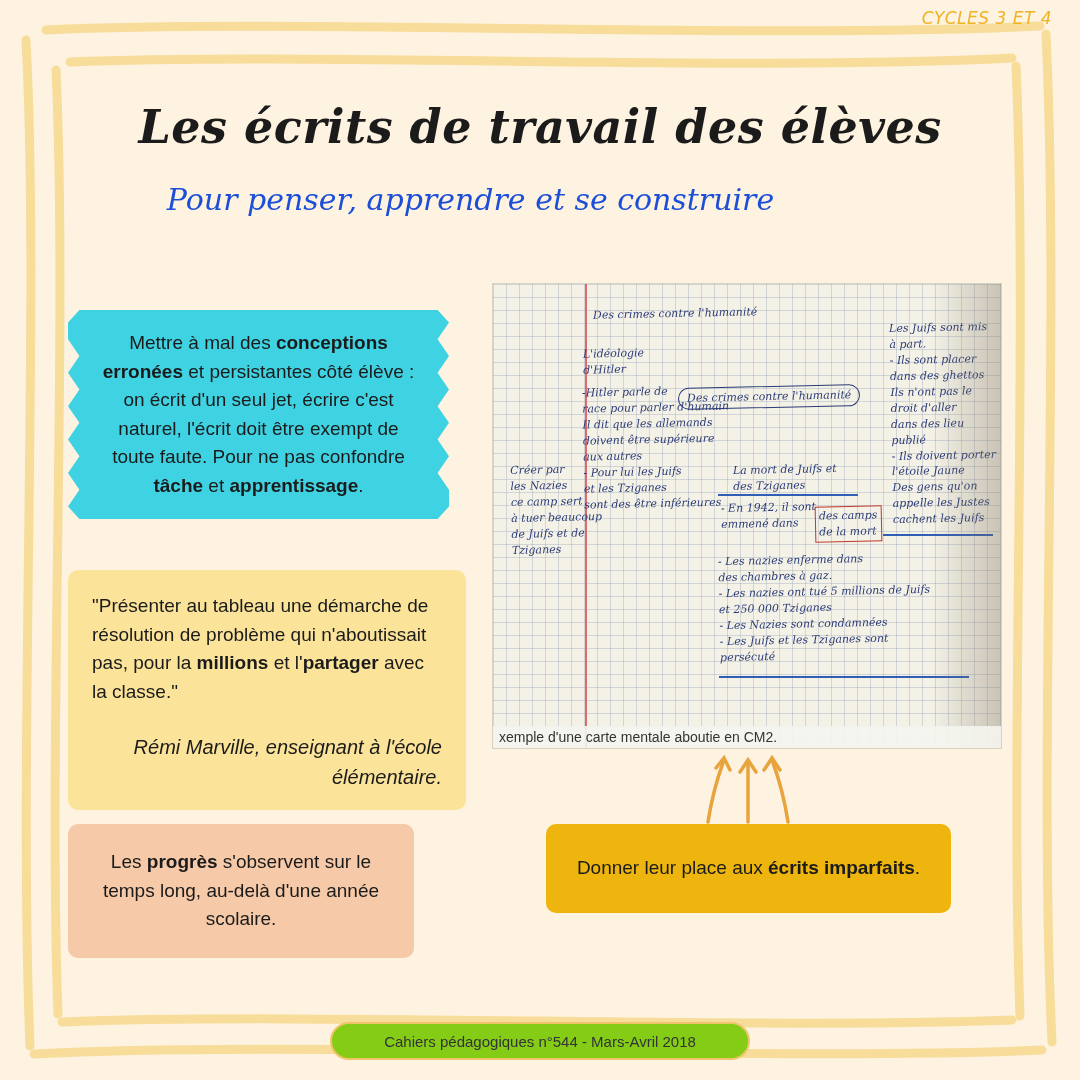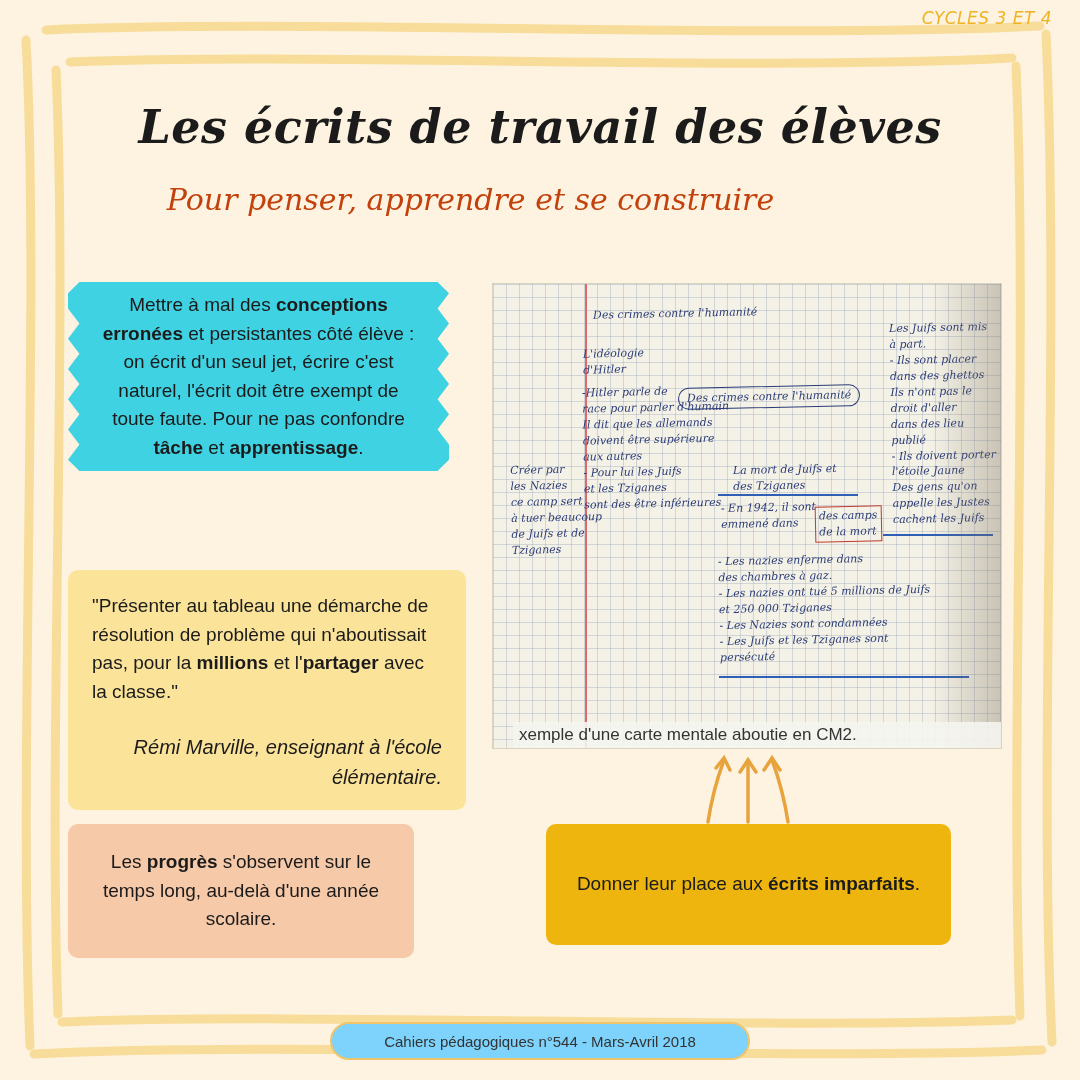--- a/index.html
+++ b/index.html
@@ -40,38 +40,38 @@
     color: #1b1b1b;
     letter-spacing: 0.5px;
   }
   .subtitle {
     position: absolute;
     top: 182px; left: 0; width: 941px;
     text-align: center;
     font-family: "DejaVu Serif", serif;
     font-style: italic;
     font-size: 30px;
-    color: #c2410c;
+    color: #1d4ed8;
   }
 
   
   .card {
     position: absolute;
     padding: 20px 26px;
     font-size: 19px;
     line-height: 1.5;
     color: #1b1b1b;
   }
 
   .card-cyan {
-    left: 68px; top: 282px;
+    left: 68px; top: 310px;
     width: 381px;
     background: #3fd2e2;
     text-align: center;
-    padding: 9px 28px;
+    padding: 19px 28px;
     
     border-radius: 4px;
     clip-path: polygon(
       0% 6%, 3% 0%, 97% 0%, 100% 6%,
       97% 14%, 100% 22%, 97% 30%, 100% 38%,
       97% 46%, 100% 54%, 97% 62%, 100% 70%,
       97% 78%, 100% 86%, 100% 94%, 97% 100%,
       3% 100%, 0% 94%, 3% 86%, 0% 78%,
       3% 70%, 0% 62%, 3% 54%, 0% 46%,
       3% 38%, 0% 30%, 3% 22%, 0% 14%
@@ -101,42 +101,41 @@
     text-align: center;
     padding: 24px 22px;
   }
 
   .card-gold {
     left: 546px; top: 824px;
     width: 405px;
     background: #edb50d;
     border-radius: 10px;
     text-align: center;
-    padding: 46px 22px;
+    padding: 30px 22px;
     font-size: 19px;
   }
 
   
   .photo {
     position: absolute;
     left: 492px; top: 283px;
     width: 510px; height: 466px;
     background: #f4f1e6;
     border: 1px solid #d8d2c0;
     overflow: hidden;
   }
   .photo-caption {
     position: absolute;
     left: 0; bottom: 0;
     width: 100%;
     background: rgba(245,245,240,0.9);
     color: #333;
-    font-size: 17px;
+    font-size: 14px;
     padding: 3px 6px;
-    margin-left: 20px;
   }
   .photo-grid {
     position: absolute; inset: 0;
     background-image:
       repeating-linear-gradient(to right, rgba(120,140,170,0.28) 0 1px, transparent 1px 13px),
       repeating-linear-gradient(to bottom, rgba(120,140,170,0.28) 0 1px, transparent 1px 13px);
   }
   .photo-margin {
     position: absolute; top: 0; bottom: 0; left: 92px;
     width: 2px; background: #e06a6a;
@@ -169,21 +168,21 @@
   }
 
   
   .footer {
     position: absolute;
     left: 50%; transform: translateX(-50%);
     bottom: 20px;
     width: 420px; height: 38px;
     border: 2px solid #f0c46a;
     border-radius: 19px;
-    background: #7dd3fc;
+    background: #84cc16;
     display: flex; align-items: center; justify-content: center;
     font-size: 15px;
     color: #333;
   }
 
   b { font-weight: bold; }
 </style>
 </head>
 <body>
 

